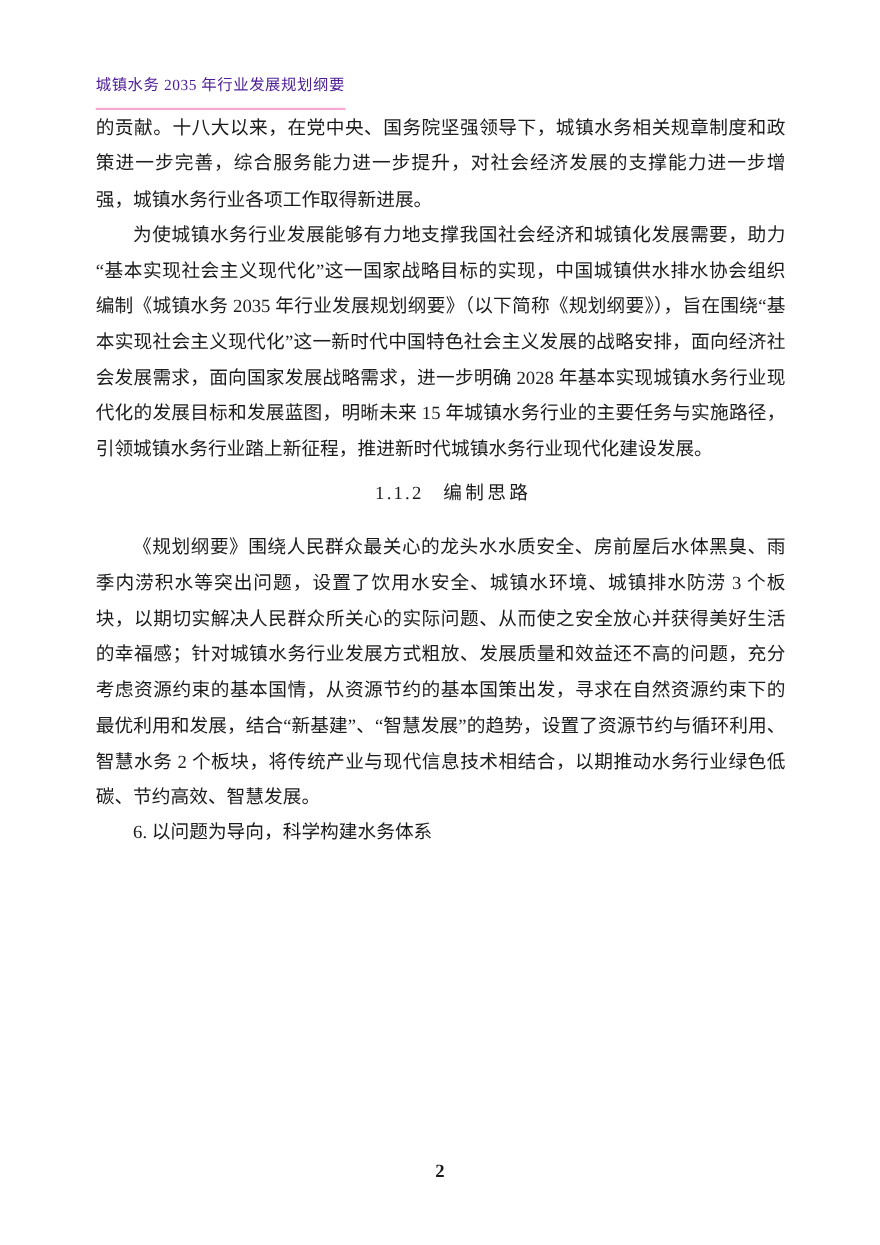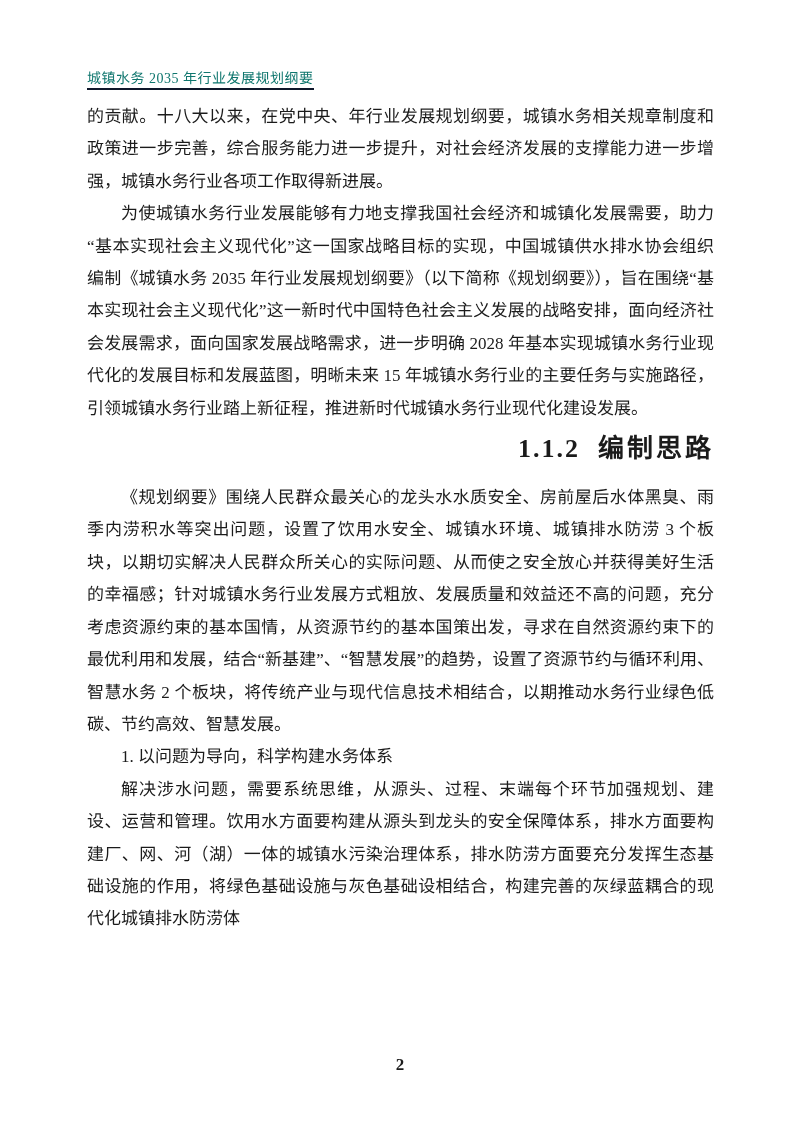--- a/index.html
+++ b/index.html
@@ -16,23 +16,23 @@
     font-family: "Liberation Serif", "DejaVu Serif", serif;
     color: #1b1b1b;
   }
   .running-header {
     position: absolute;
     left: 87px;
     top: 70px;
     font-size: 14px;
     line-height: 18px;
     letter-spacing: 0.5px;
-    border-bottom: 2px solid #0f172a;
-    padding-bottom: 0;
-    color: #0f766e;
+    border-bottom: 2px solid #f9a8d4;
+    padding-bottom: 10px;
+    color: #4c1d95;
   }
   .content {
     position: absolute;
     left: 87px;
     top: 101px;
     width: 627px;
     font-size: 17px;
     line-height: 32.4px;
     text-align: justify;
     text-justify: inter-character;
@@ -41,23 +41,23 @@
     margin: 0;
     padding: 0;
   }
   .content p.indent {
     text-indent: 2em;
   }
   .section-heading {
     margin: 9px 0 18px 0;
     padding-left: 23px;
     line-height: 30px;
-    font-weight: bold;
-    font-size: 26px;
-    text-align: right;
+    font-weight: normal;
+    font-size: 17px;
+    text-align: center;
   }
   .section-heading .num {
     letter-spacing: 2px;
   }
   .section-heading .gap {
     display: inline-block;
     width: 18px;
   }
   .section-heading .ttl {
     letter-spacing: 3px;
@@ -78,32 +78,31 @@
 </style>
 </head>
 <body>
 
 <div class="page">
 
   <div class="running-header">城镇水务 2035 年行业发展规划纲要</div>
 
   <div class="content">
 
-    <p>的贡献。十八大以来，在党中央、年行业发展规划纲要，城镇水务相关规章制度和政策进一步完善，综合服务能力进一步提升，对社会经济发展的支撑能力进一步增强，城镇水务行业各项工作取得新进展。</p>
+    <p>的贡献。十八大以来，在党中央、国务院坚强领导下，城镇水务相关规章制度和政策进一步完善，综合服务能力进一步提升，对社会经济发展的支撑能力进一步增强，城镇水务行业各项工作取得新进展。</p>
 
 
     <p class="indent">为使城镇水务行业发展能够有力地支撑我国社会经济和城镇化发展需要，助力“基本实现社会主义现代化”这一国家战略目标的实现，中国城镇供水排水协会组织编制《城镇水务 2035 年行业发展规划纲要》（以下简称《规划纲要》），旨在围绕“基本实现社会主义现代化”这一新时代中国特色社会主义发展的战略安排，面向经济社会发展需求，面向国家发展战略需求，进一步明确 2028 年基本实现城镇水务行业现代化的发展目标和发展蓝图，明晰未来 15 年城镇水务行业的主要任务与实施路径，引领城镇水务行业踏上新征程，推进新时代城镇水务行业现代化建设发展。</p>
 
     <div class="section-heading">
       <span class="num">1.1.2</span><span class="gap"></span><span class="ttl">编制思路</span>
     </div>
 
     <p class="indent">《规划纲要》围绕人民群众最关心的龙头水水质安全、房前屋后水体黑臭、雨季内涝积水等突出问题，设置了饮用水安全、城镇水环境、城镇排水防涝 3 个板块，以期切实解决人民群众所关心的实际问题、从而使之安全放心并获得美好生活的幸福感；针对城镇水务行业发展方式粗放、发展质量和效益还不高的问题，充分考虑资源约束的基本国情，从资源节约的基本国策出发，寻求在自然资源约束下的最优利用和发展，结合“新基建”、“智慧发展”的趋势，设置了资源节约与循环利用、智慧水务 2 个板块，将传统产业与现代信息技术相结合，以期推动水务行业绿色低碳、节约高效、智慧发展。</p>
 
-    <p class="list-line">1. 以问题为导向，科学构建水务体系</p>
+    <p class="list-line">6. 以问题为导向，科学构建水务体系</p>
 
-    <p class="indent">解决涉水问题，需要系统思维，从源头、过程、末端每个环节加强规划、建设、运营和管理。饮用水方面要构建从源头到龙头的安全保障体系，排水方面要构建厂、网、河（湖）一体的城镇水污染治理体系，排水防涝方面要充分发挥生态基础设施的作用，将绿色基础设施与灰色基础设相结合，构建完善的灰绿蓝耦合的现代化城镇排水防涝体</p>
 
   </div>
 
   <div class="page-number">2</div>
 
 </div>
 
 </body></html>

